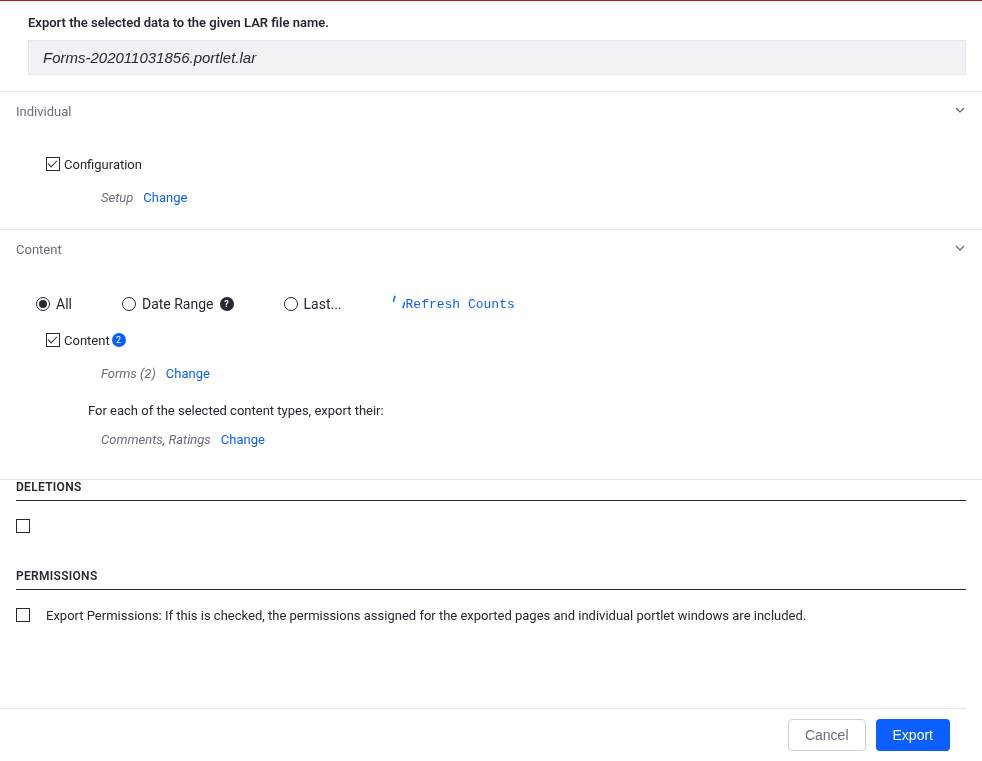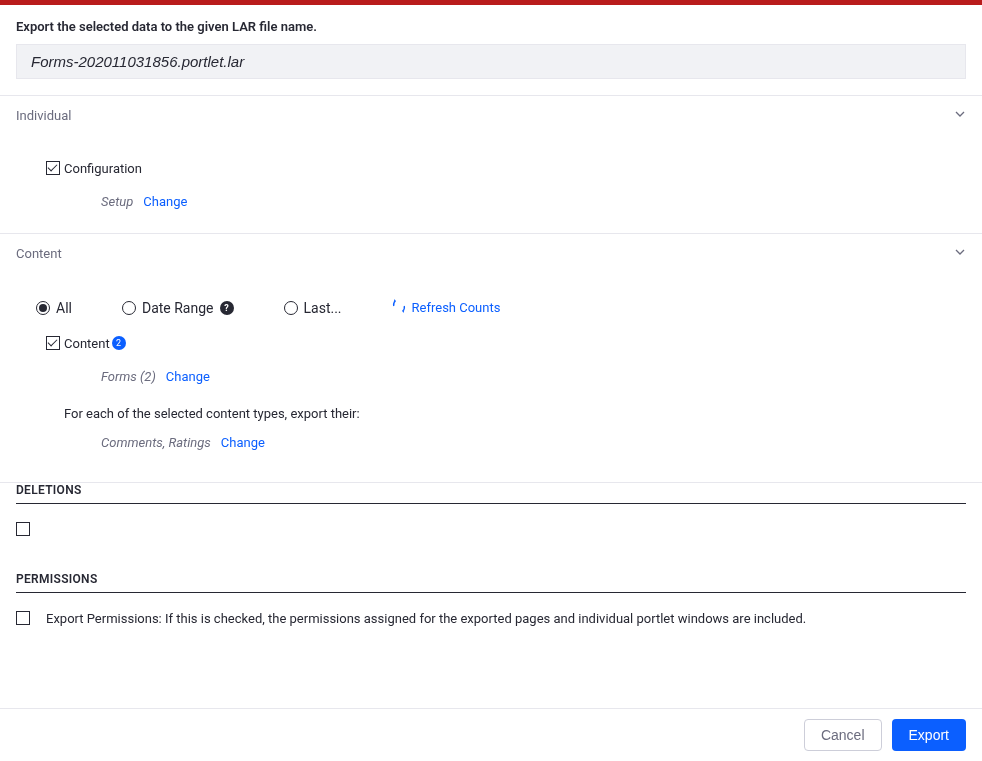--- a/index.html
+++ b/index.html
@@ -10,22 +10,22 @@
     body {
       font-family: -apple-system, BlinkMacSystemFont, "Segoe UI", Roboto, Helvetica, Arial, sans-serif;
       font-size: 14px;
       color: #272833;
       background: #fff;
       width: 982px;
       height: 761px;
       position: relative;
     }
     .header-section {
-      padding: 14px 16px 16px 16px;
-      border-top: 5px solid #b91c1c;
+      padding: 14px 16px 16px 28px;
+      border-top: 1px solid #b91c1c;
     }
     .header-label {
       font-size: 13px;
       font-weight: 600;
       color: #272833;
       margin-bottom: 10px;
     }
     .filename-input {
       width: 100%;
       padding: 8px 14px;
@@ -146,42 +146,42 @@
       border-radius: 50%;
       display: inline-flex;
       align-items: center;
       justify-content: center;
       font-size: 9px;
       font-weight: bold;
     }
     .refresh-item {
       display: flex;
       align-items: center;
-      gap: 6px;
-      cursor: pointer;
+      cursor: pointer;
+      font-family: Liberation Mono, monospace;
     }
     .refresh-icon {
       color: #0b5fff;
       font-size: 14px;
     }
     .count-badge {
       display: inline-flex;
       align-items: center;
       justify-content: center;
       min-width: 14px;
       height: 14px;
       background: #0b5fff;
       color: #fff;
       border-radius: 50%;
       font-size: 9px;
       padding: 0 3px;
       margin-left: 2px;
     }
     .content-explain {
-      margin-left: 48px;
+      margin-left: 72px;
       margin-top: 22px;
       font-size: 13px;
       color: #272833;
     }
     .section-heading {
       font-size: 12px;
       font-weight: 600;
       letter-spacing: 0.3px;
       color: #272833;
       padding: 0 16px;
@@ -198,21 +198,21 @@
       gap: 12px;
     }
     .section-text {
       font-size: 13px;
       color: #272833;
     }
     .footer {
       position: absolute;
       bottom: 0;
       left: 0;
-      right: 0;
+      right: 16px;
       padding: 10px 16px;
       display: flex;
       justify-content: flex-end;
       gap: 10px;
       border-top: 1px solid #e7e7ed;
       background: #fff;
     }
     .btn {
       padding: 7px 16px;
       font-size: 14px;

